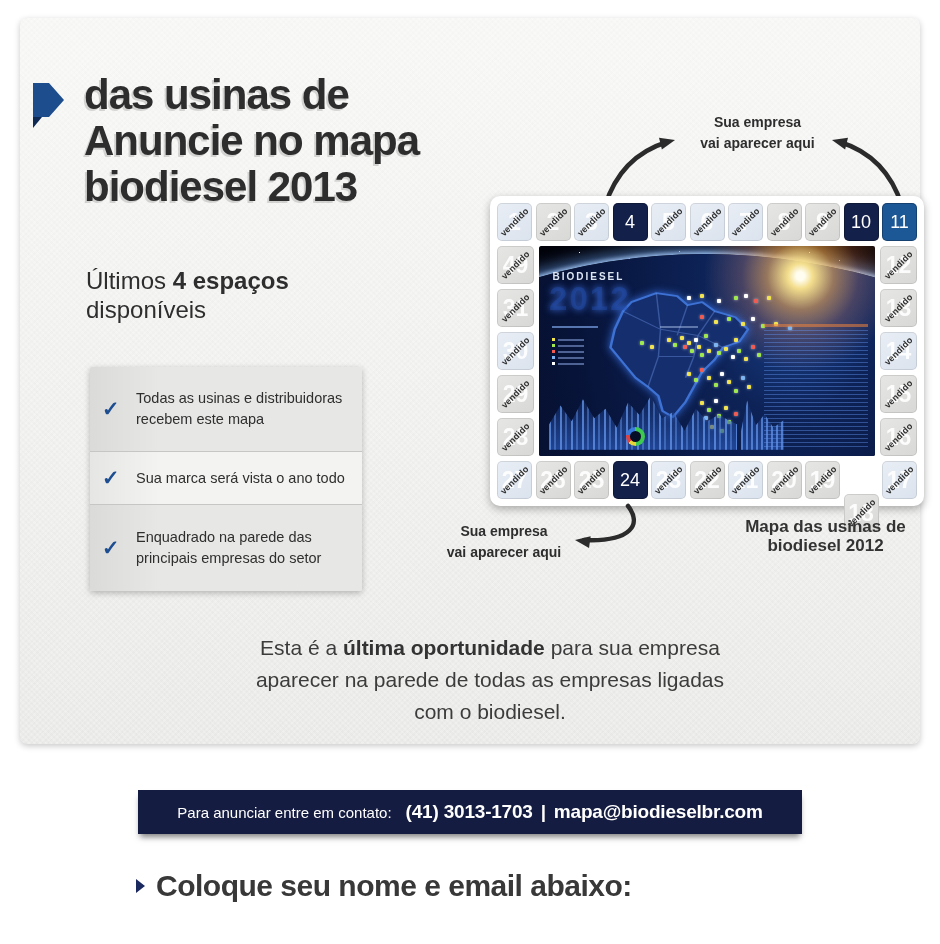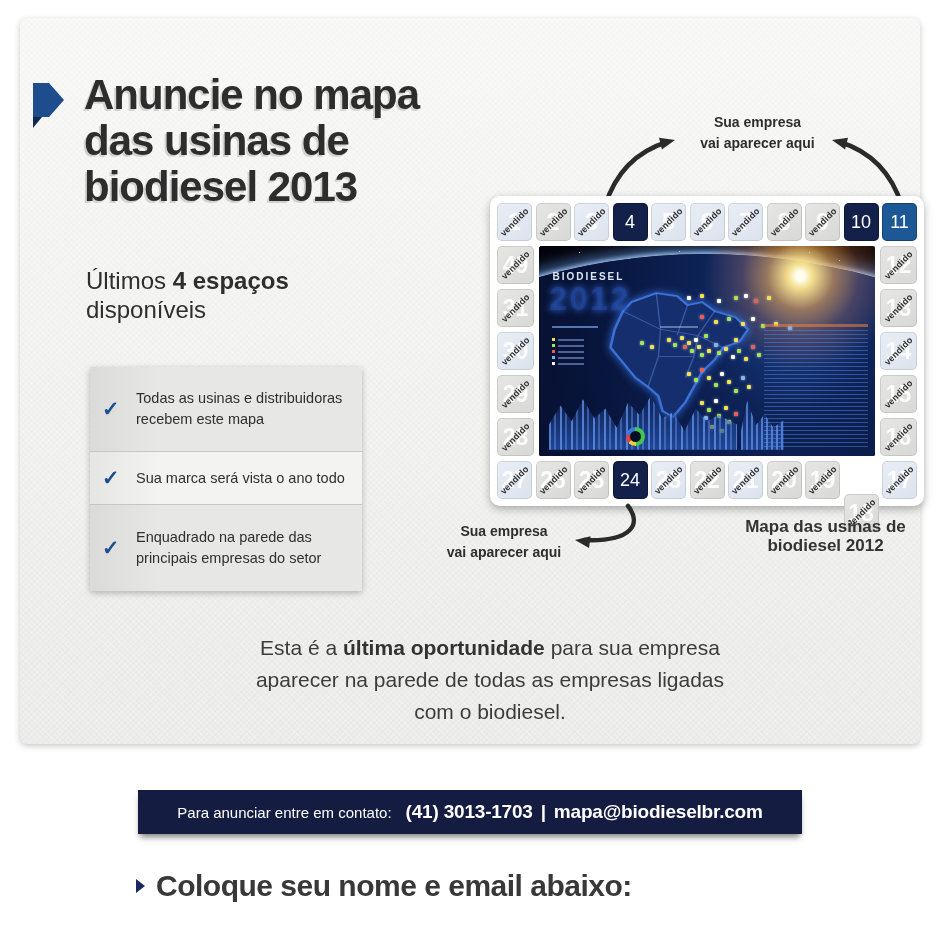--- a/index.html
+++ b/index.html
@@ -137,22 +137,22 @@
 <div id="stage">
 
   <div class="card">
 
     <svg class="ribbon" viewBox="0 0 34 50">
       <polygon points="0,37 9,37 0,48" fill="#0f2a55"></polygon>
       <polygon points="0,3 16,3 31,20 16,37 0,37" fill="#1d4d8d"></polygon>
     </svg>
 
     <div class="headline">
+      <div>das usinas de</div>
       <div>Anuncie no mapa</div>
-      <div>das usinas de</div>
       <div>biodiesel 2013</div>
     </div>
 
     <div class="subtitle">
       <span>Últimos </span><b>4 espaços</b><br>
       <span>disponíveis</span>
     </div>
 
     <div class="checklist">
       <div class="check-row shade-a row-h1">

